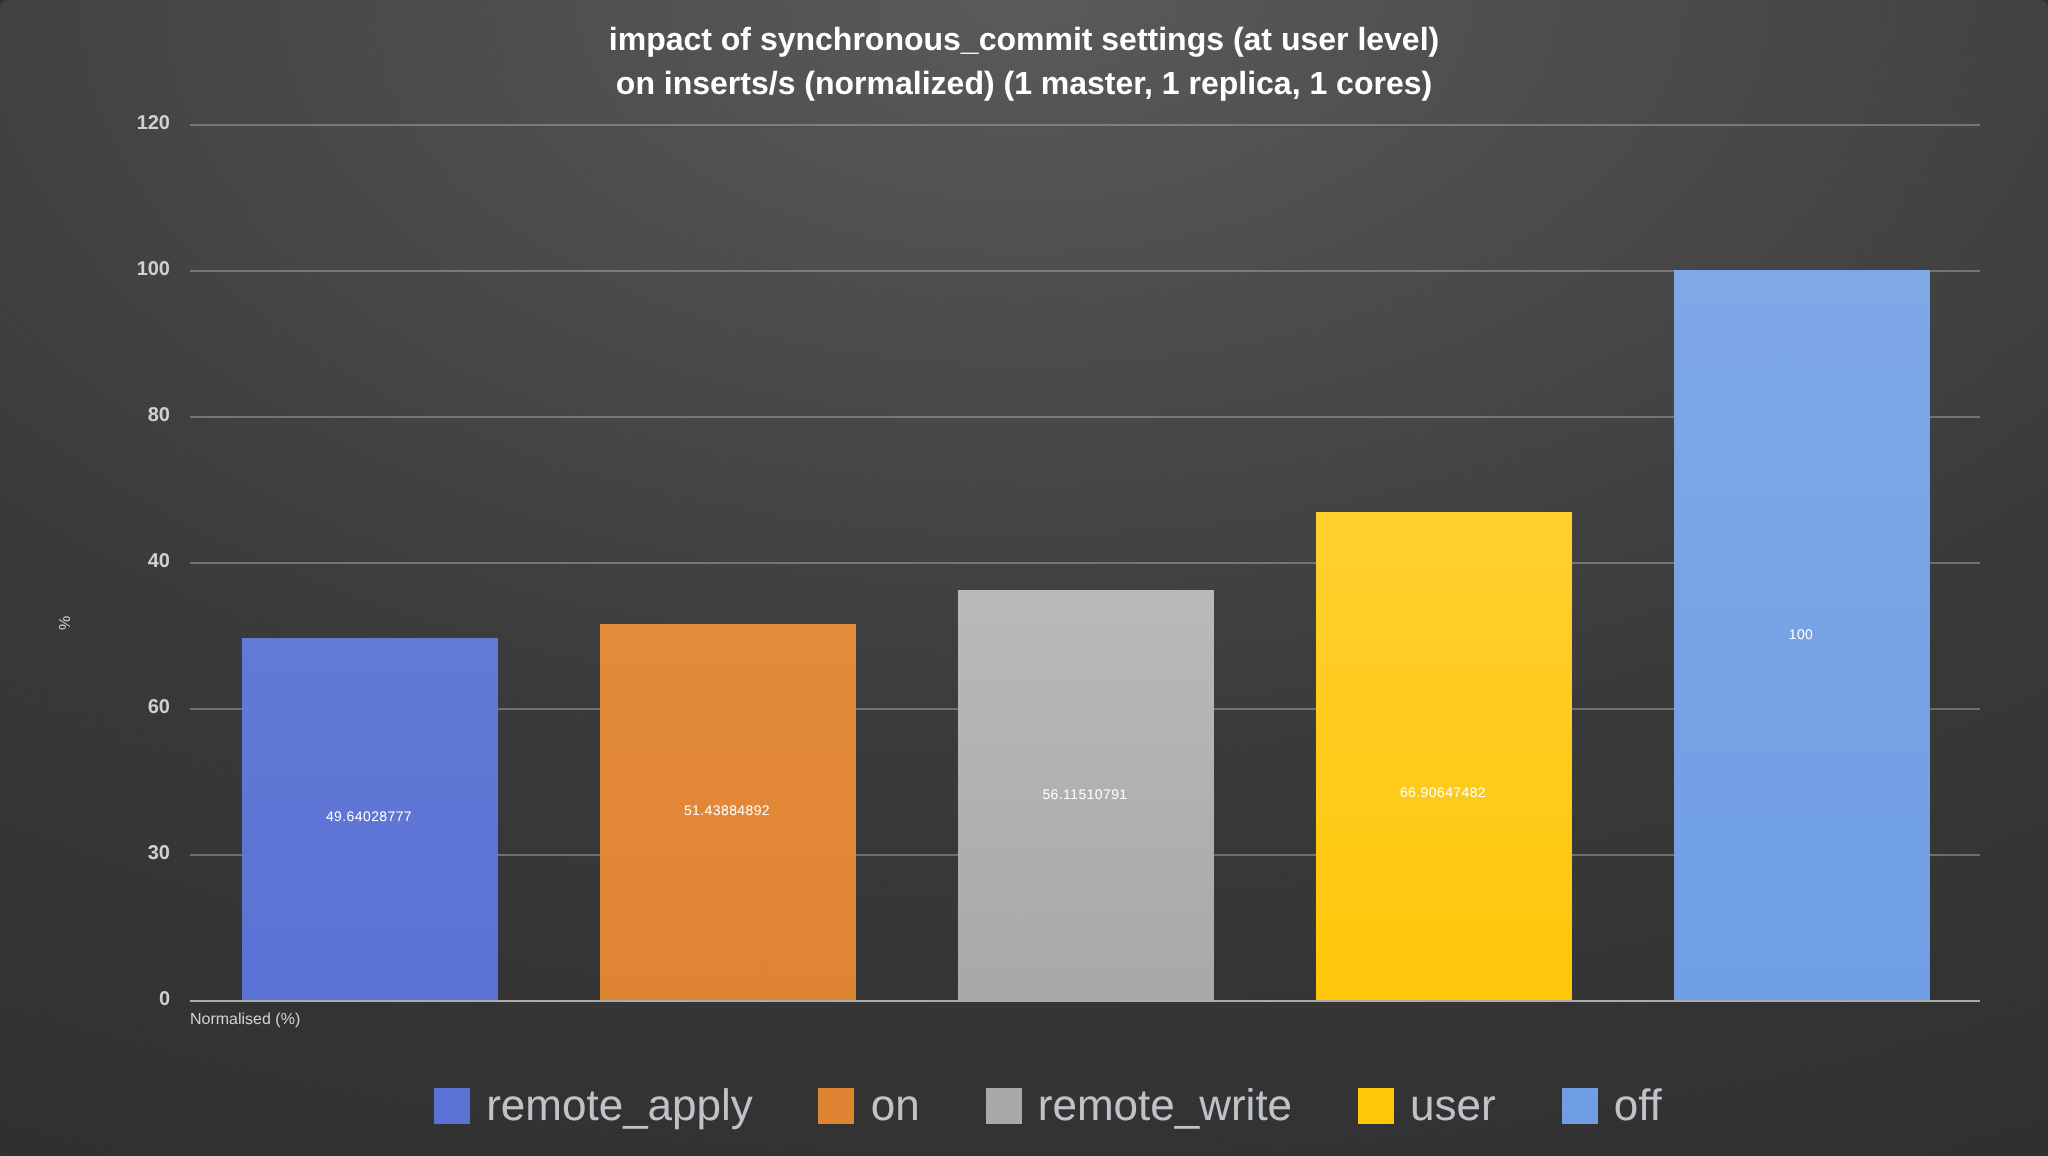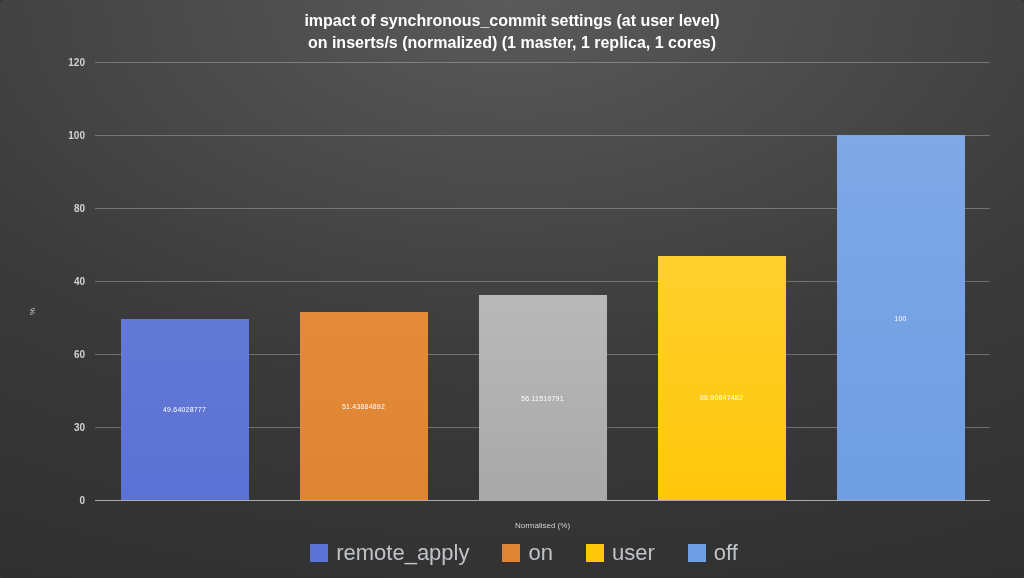--- a/index.html
+++ b/index.html
@@ -98,22 +98,22 @@
     right: 0;
     text-align: center;
     color: #ffffff;
     font-size: 7px;
     letter-spacing: 0.2px;
   }
   .xaxis-title {
     position: absolute;
     left: 95px;
     width: 895px;
-    top: 521px;
-    text-align: center;
+    top: 505px;
+    text-align: left;
     color: #d0d0d0;
     font-size: 8px;
   }
 
   .legend {
     position: absolute;
     left: 0;
     right: 0;
     bottom: 12px;
     display: flex;
@@ -203,20 +203,24 @@
   <div class="legend">
     <div class="item">
       <span class="swatch s0"></span>
       <span>remote_apply</span>
     </div>
     <div class="item">
       <span class="swatch s1"></span>
       <span>on</span>
     </div>
     <div class="item">
+      <span class="swatch s2"></span>
+      <span>remote_write</span>
+    </div>
+    <div class="item">
       <span class="swatch s3"></span>
       <span>user</span>
     </div>
     <div class="item">
       <span class="swatch s4"></span>
       <span>off</span>
     </div>
   </div>
 
 </div>

